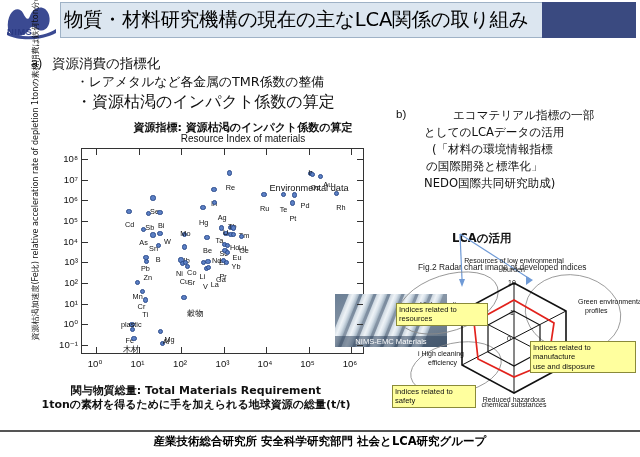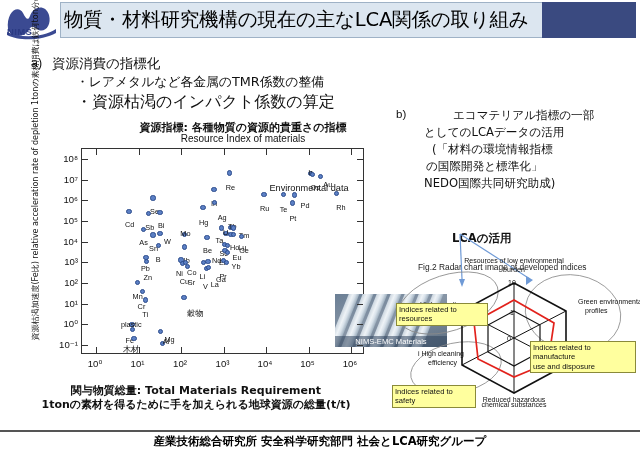--- a/index.html
+++ b/index.html
@@ -116,21 +116,21 @@
     <div id="title-bar"></div>
     <div id="title-tail"></div>
     <div id="title-text">物質・材料研究機構の現在の主なLCA関係の取り組み</div>
   </div>
 
   <div>
     <div id="sec-a-label">a)</div>
     <div id="sec-a-head">資源消費の指標化</div>
     <div id="sec-a-b1">・レアメタルなど各金属のTMR係数の整備</div>
     <div id="sec-a-b2">・資源枯渇のインパクト係数の算定</div>
-    <div id="chart-cap-jp">資源指標: 各種物質の資源的貴重さの指標</div>
+    <div id="chart-cap-jp">資源指標: 資源枯渇のインパクト係数の算定</div>
     <div id="chart-cap-en">Resource Index of materials</div>
   </div>
 
   <div id="plot-wrap">
     <div id="yaxis-title">資源枯渇加速度(Fe比) relative acceleration rate of depletion  1tonの素材消費は鉄何ton分の消費に匹敵して資源枯渇を早めるか</div>
     <div id="yaxis-labels">
         <div class="ylab" style="top: 198px;">10⁻¹</div>
         <div class="ylab" style="top: 177.333px;">10⁰</div>
         <div class="ylab" style="top: 156.667px;">10¹</div>
         <div class="ylab" style="top: 136px;">10²</div>

